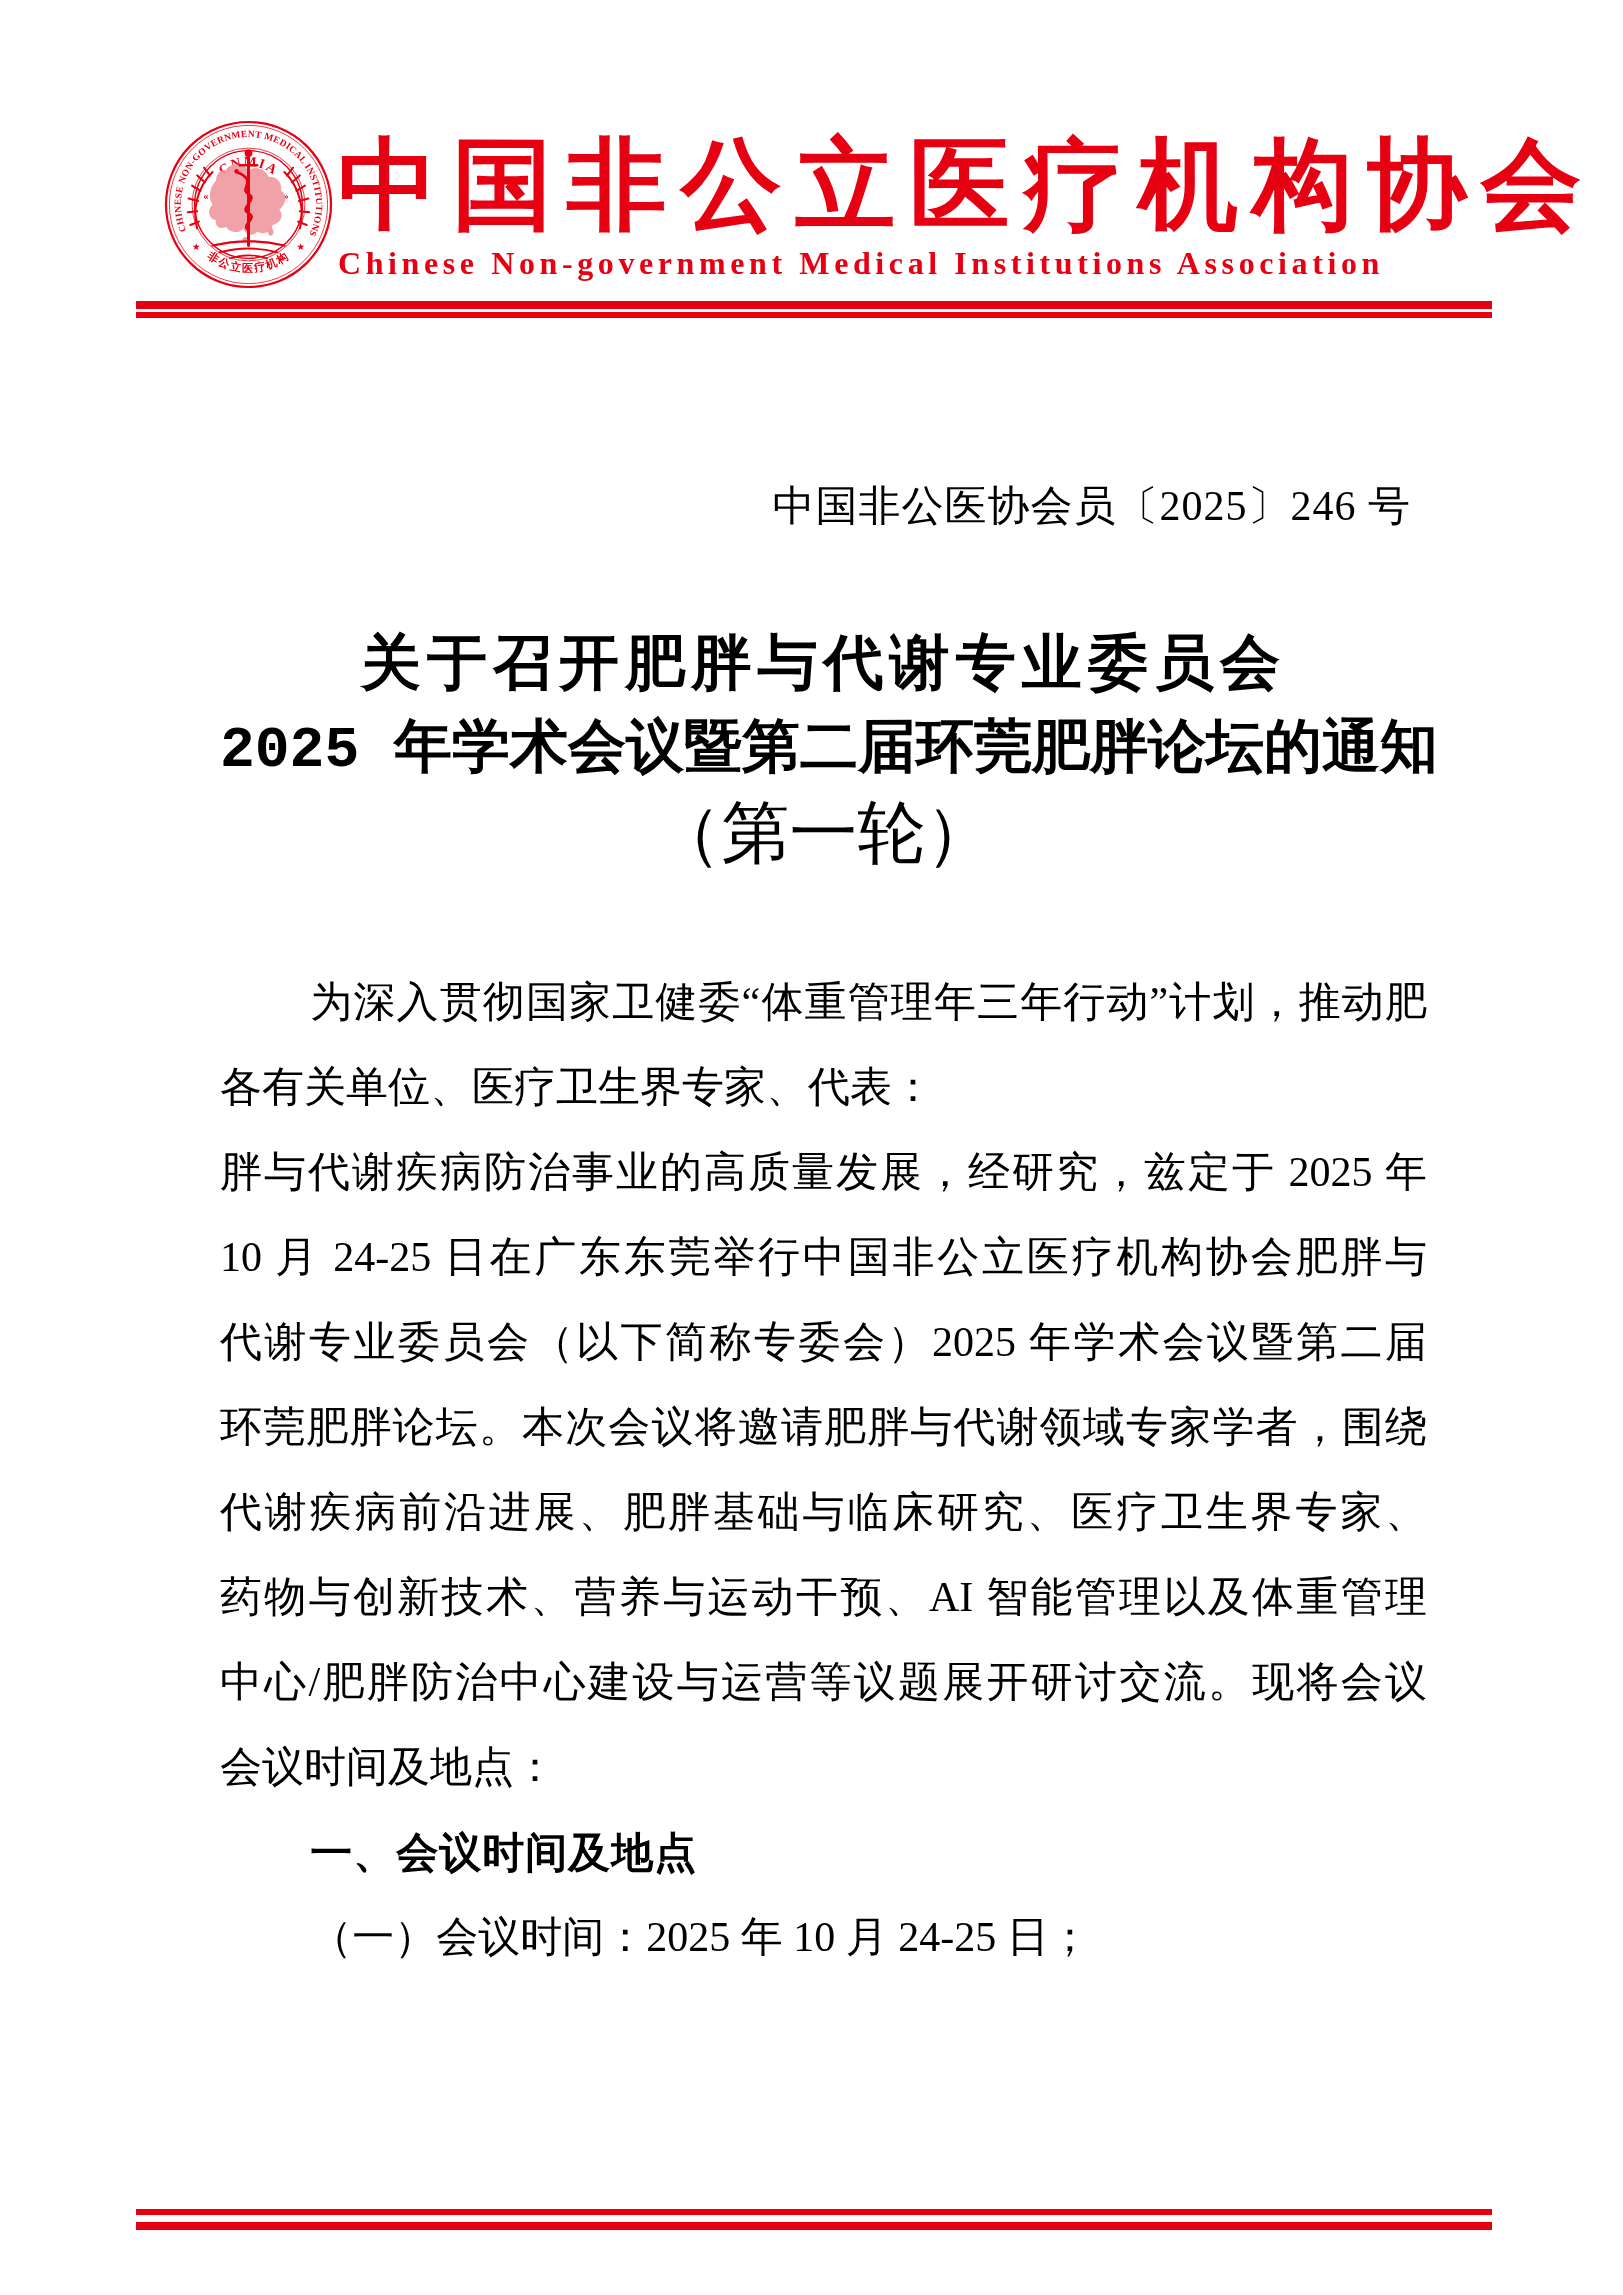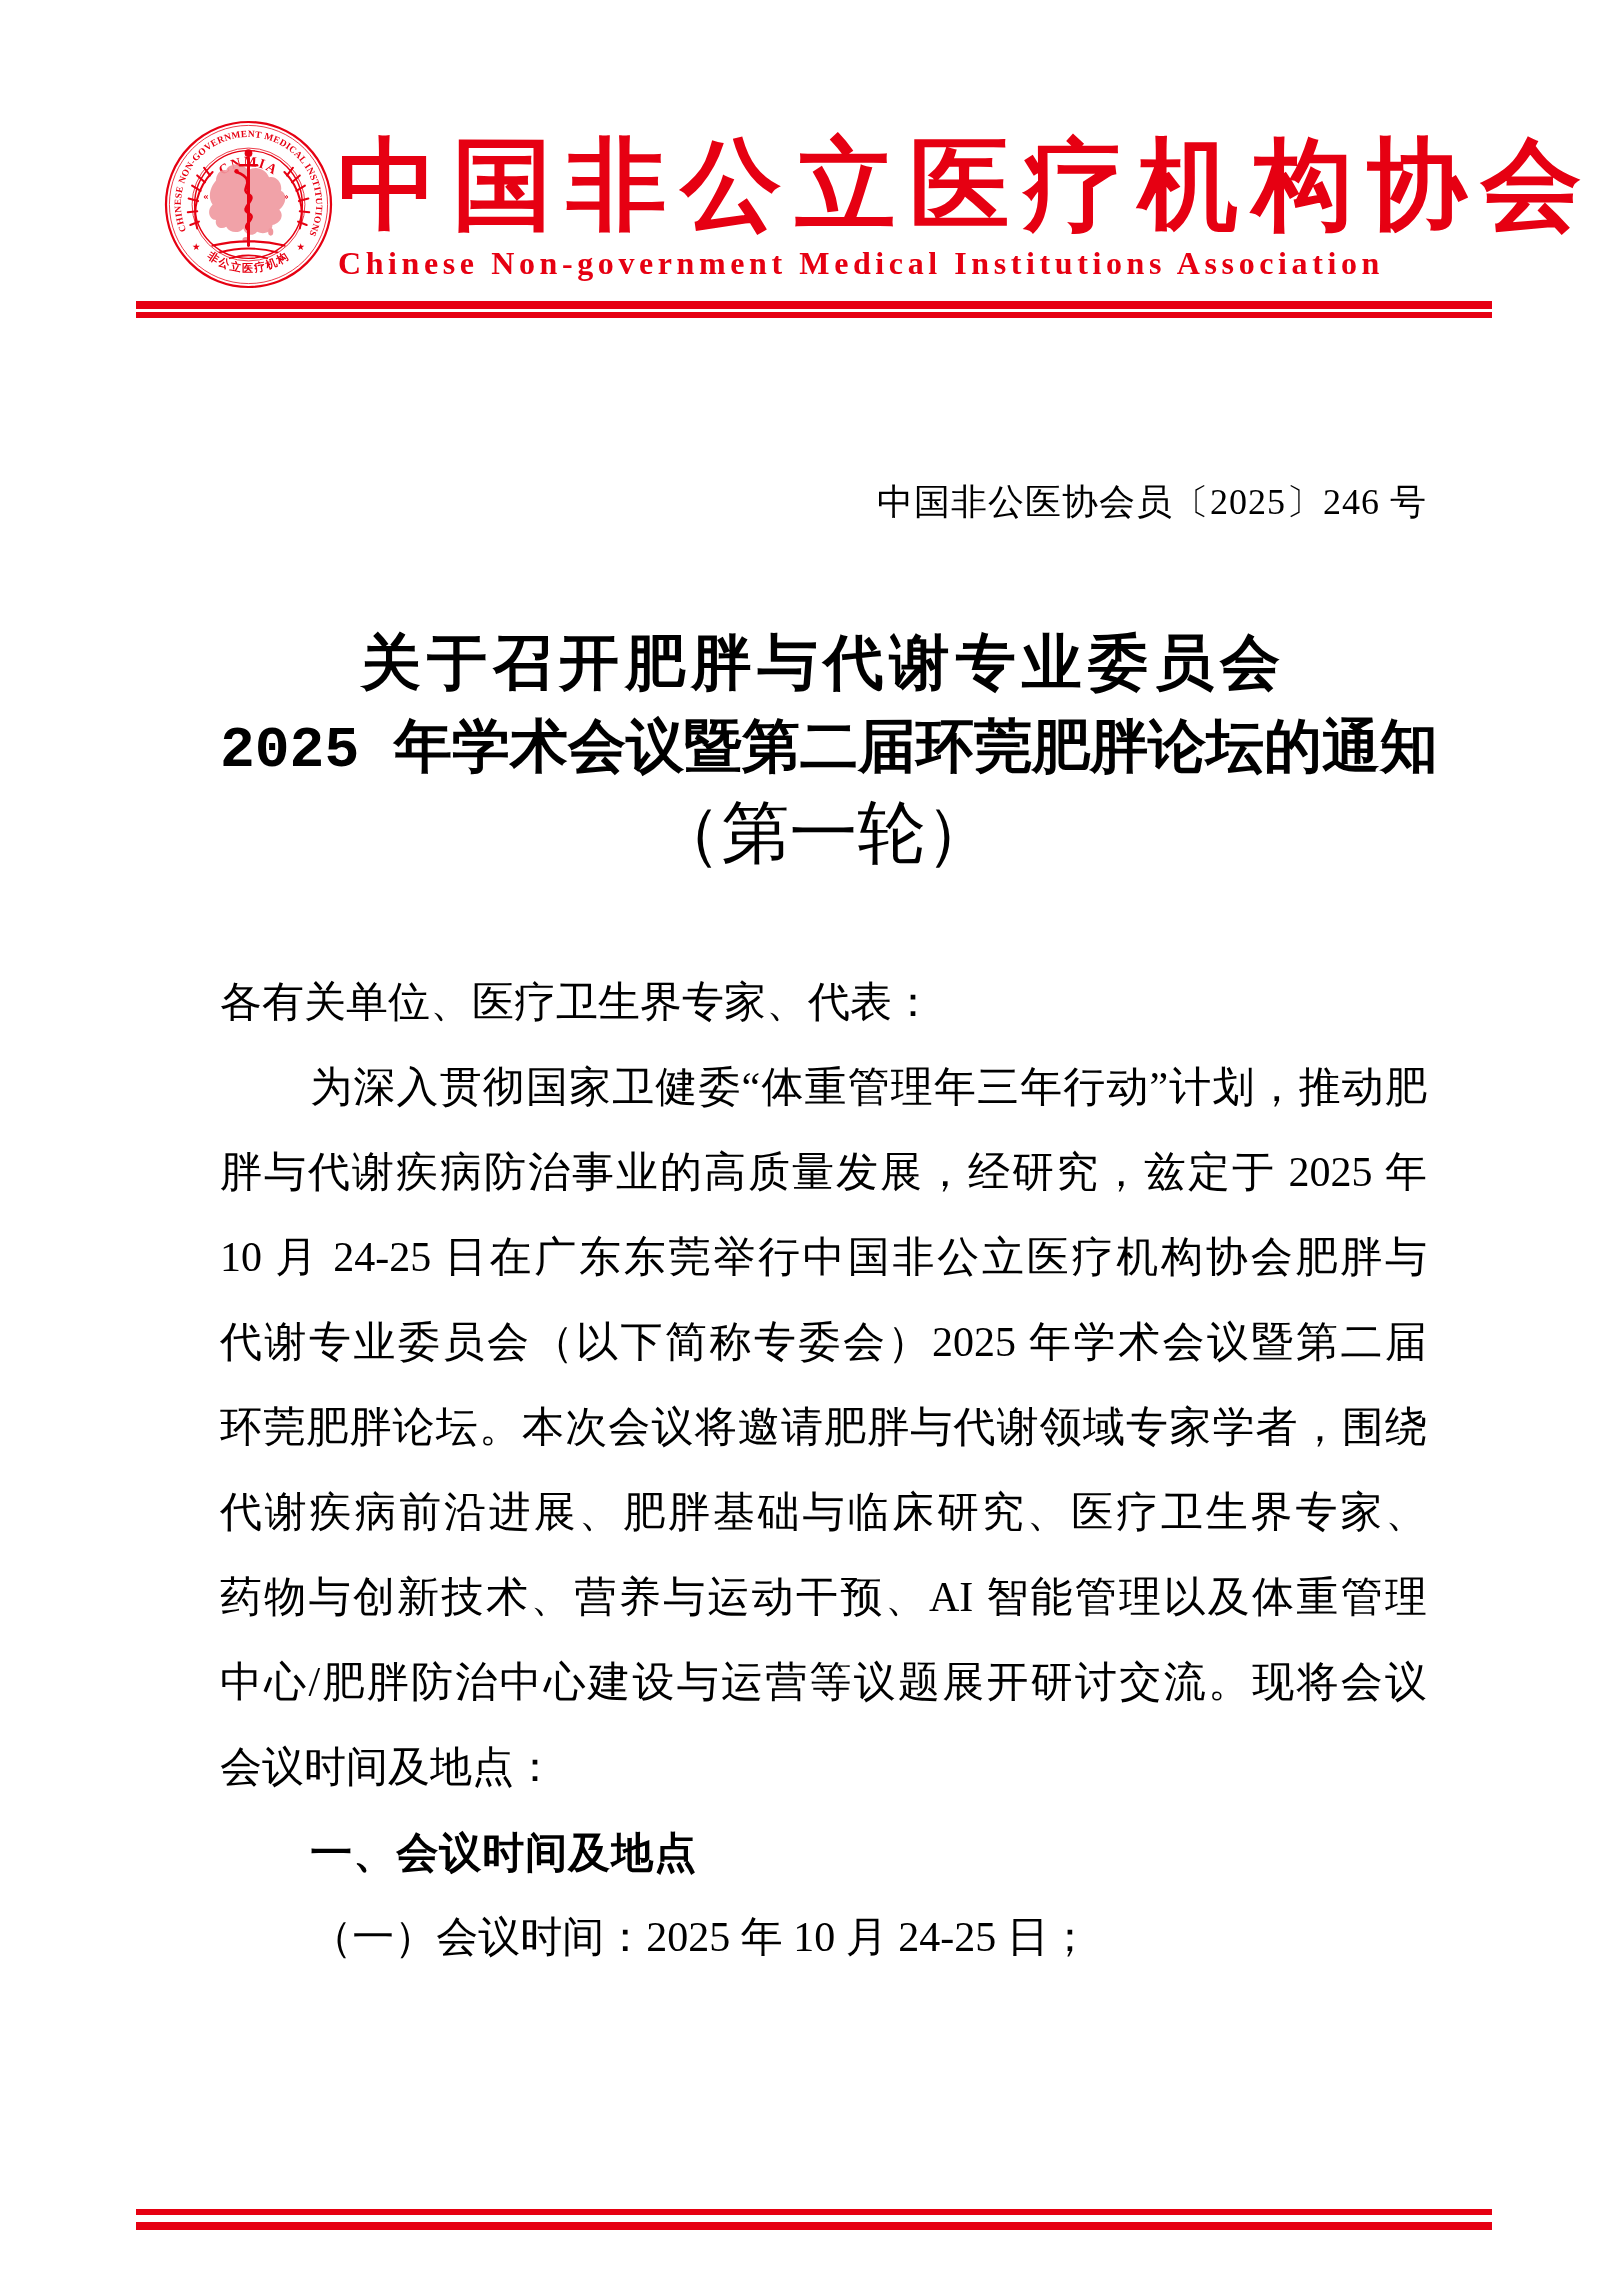--- a/index.html
+++ b/index.html
@@ -23,22 +23,22 @@
     font-size:32px;font-weight:bold;color:#e60012;
     letter-spacing:4.6px;white-space:nowrap;
   }
   .rule{position:absolute;left:136px;width:1356px;background:#e60012;}
   .rule.h-top{top:301px;height:7.7px;}
   .rule.h-bot{top:312px;height:5.6px;}
   .rule.f-top{top:2209px;height:5.6px;}
   .rule.f-bot{top:2222px;height:7.7px;}
   
   .doc-number{
-    position:absolute;left:220px;top:478px;width:1207px;
-    font-size:36px;letter-spacing:1px;text-align:right;white-space:nowrap;
+    position:absolute;left:204px;top:478px;width:1207px;
+    font-size:42px;letter-spacing:1px;text-align:right;white-space:nowrap;
   }
   
   .titles{position:absolute;left:220px;top:626px;width:1207px;text-align:center;font-family:Liberation Mono, monospace;}
   .title-l1{font-size:60px;font-weight:bold;letter-spacing:6.1px;line-height:83px;white-space:nowrap;}
   .title-l2{font-size:58px;font-weight:bold;line-height:83px;white-space:nowrap;}
   .title-l3{font-size:68px;font-weight:normal;line-height:77px;margin-top:7.2px;}
   
   .body-text{
     position:absolute;left:220px;top:960px;width:1207px;
     font-size:42px;line-height:85px;
@@ -132,22 +132,22 @@
 
   <div class="doc-number">中国非公医协会员〔2025〕246 号</div>
 
   <div class="titles">
     <div class="title-l1">关于召开肥胖与代谢专业委员会</div>
     <div class="title-l2">2025 年学术会议暨第二届环莞肥胖论坛的通知</div>
     <div class="title-l3">（第一轮）</div>
   </div>
 
   <div class="body-text">
+    <div class="line fill indent">为深入贯彻国家卫健委“体重管理年三年行动”计划，推动肥</div>
     <div class="line">各有关单位、医疗卫生界专家、代表：</div>
-    <div class="line fill indent">为深入贯彻国家卫健委“体重管理年三年行动”计划，推动肥</div>
     <div class="line fill">胖与代谢疾病防治事业的高质量发展，经研究，兹定于 2025 年</div>
     <div class="line fill">10 月 24-25 日在广东东莞举行中国非公立医疗机构协会肥胖与</div>
     <div class="line fill">代谢专业委员会（以下简称专委会）2025 年学术会议暨第二届</div>
     <div class="line fill">环莞肥胖论坛。本次会议将邀请肥胖与代谢领域专家学者，围绕</div>
     <div class="line fill">代谢疾病前沿进展、肥胖基础与临床研究、医疗卫生界专家、</div>
     <div class="line fill">药物与创新技术、营养与运动干预、AI 智能管理以及体重管理</div>
     <div class="line fill">中心/肥胖防治中心建设与运营等议题展开研讨交流。现将会议</div>
     <div class="line">会议时间及地点：</div>
     <div class="line indent heading">一、会议时间及地点</div>
     <div class="line indent">（一）会议时间：2025 年 10 月 24-25 日；</div>

